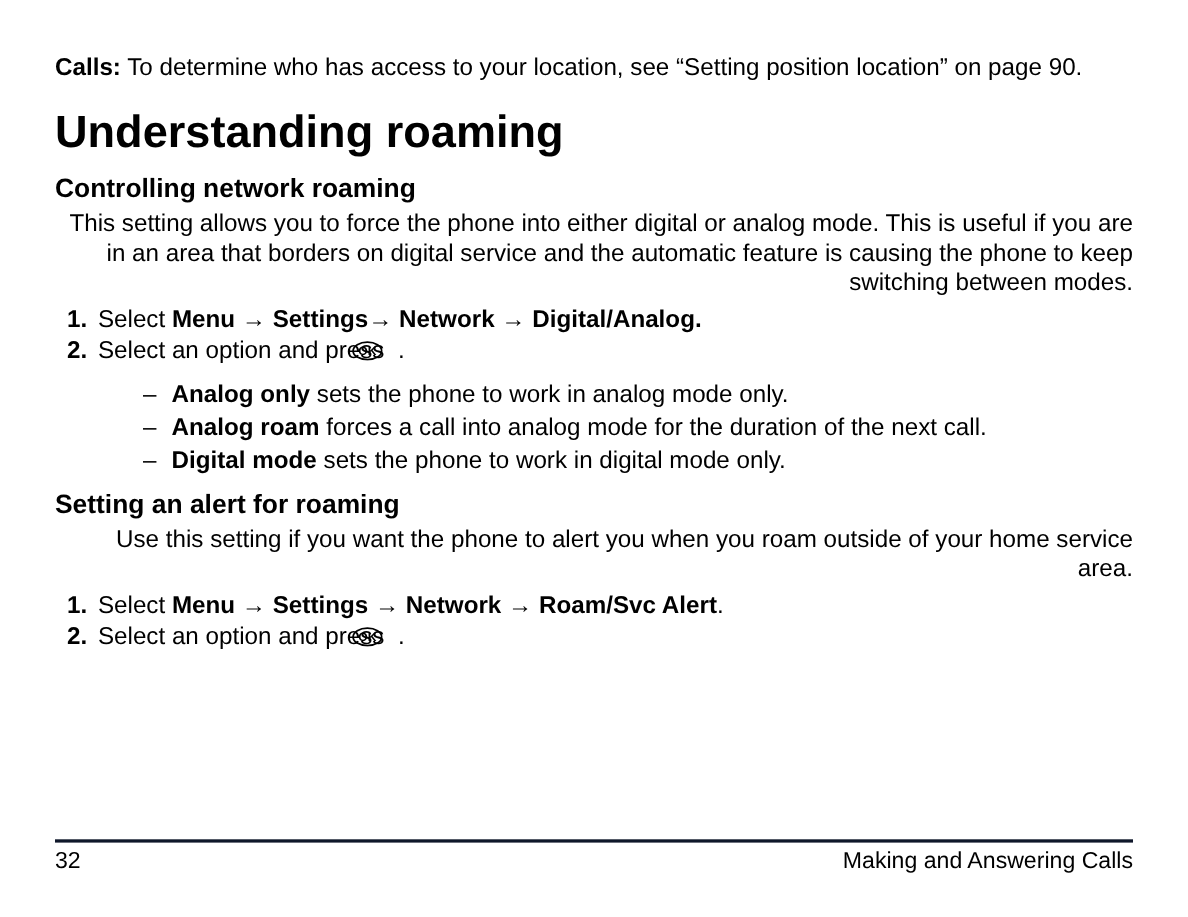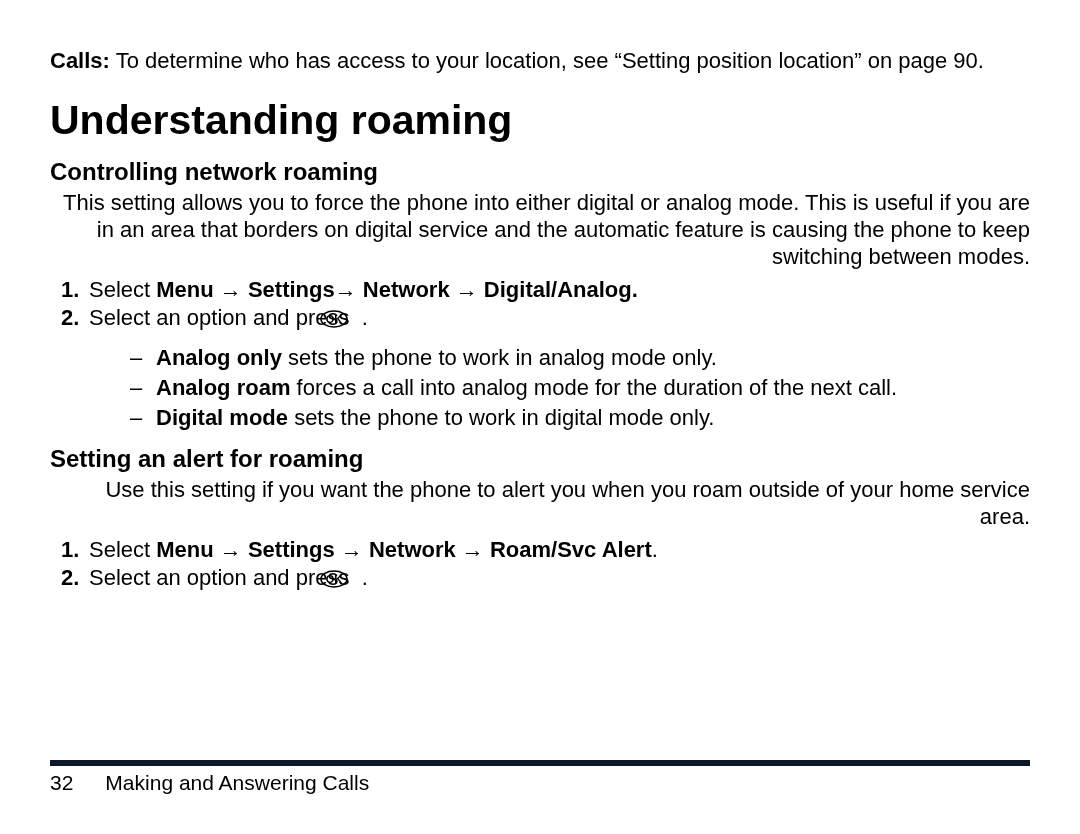--- a/index.html
+++ b/index.html
@@ -55,24 +55,25 @@
   }
   .ok-icon {
     display: inline-block;
     vertical-align: -3px;
   }
   .footer {
     position: absolute;
     left: 50px;
     right: 50px;
     bottom: 38px;
-    border-top: 6px solid #0f172a;
+    border-top: 3px solid #0f172a;
     padding-top: 4px;
     font-size: 21px;
     display: flex;
+    justify-content: space-between;
     gap: 32px;
   }
 </style>
 </head>
 <body>
 
 <div class="note">
   <b>Calls:</b><span> To determine who has access to your location, see “Setting position location” on page 90.</span>
 </div>
 

